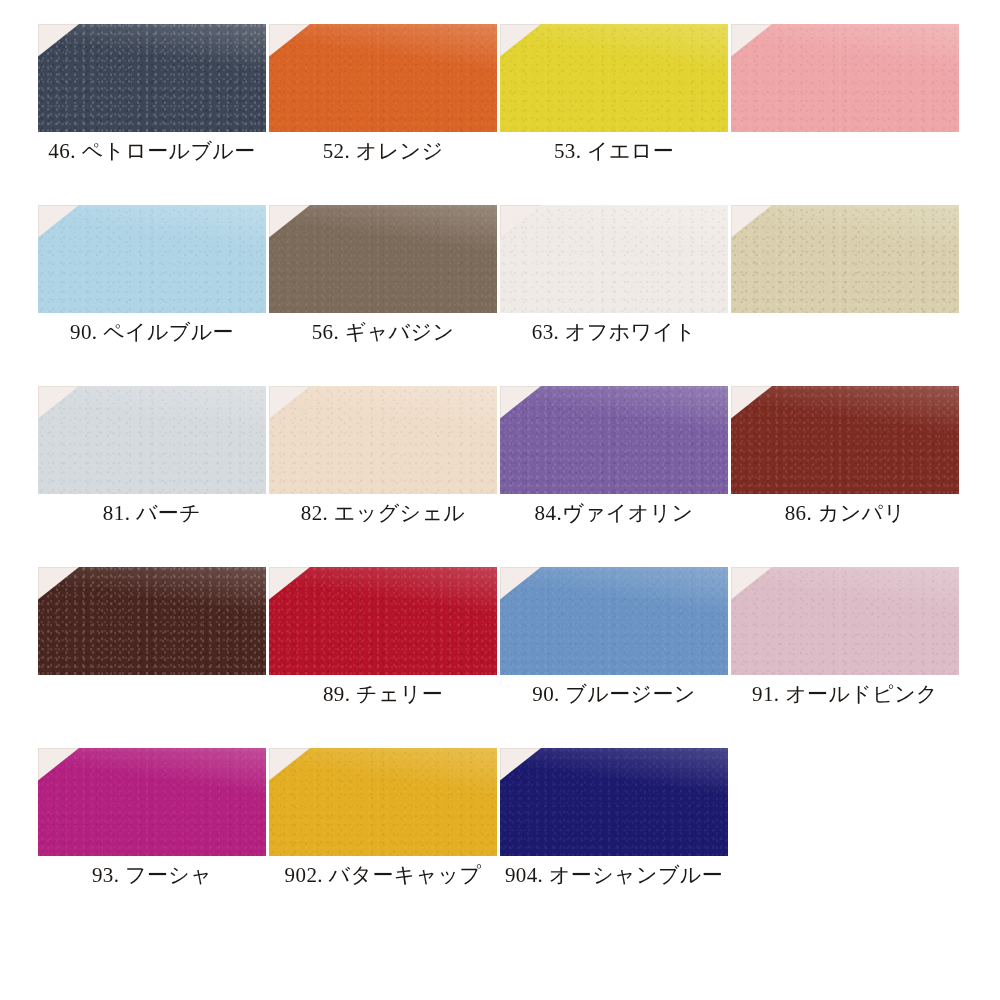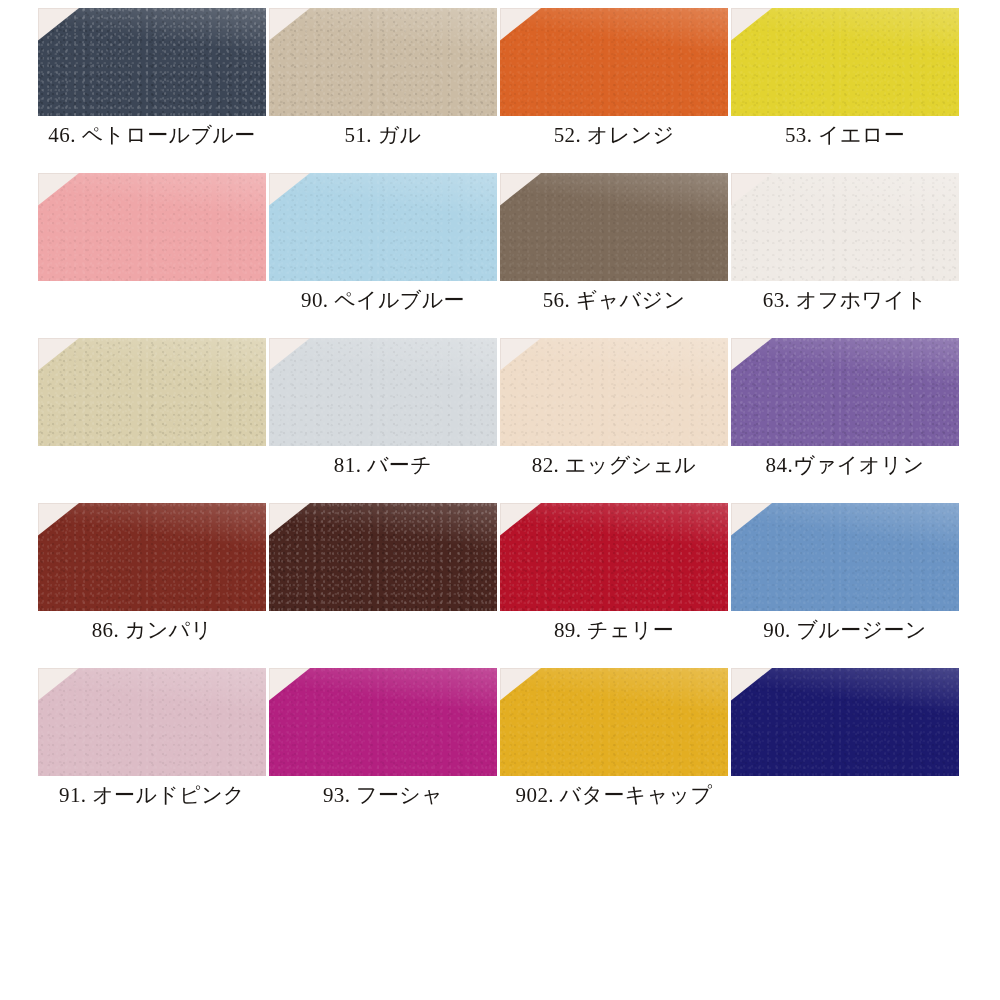--- a/index.html
+++ b/index.html
@@ -28,20 +28,21 @@
     width: 924px;
     display: flex;
     flex-wrap: wrap;
     gap: 0px;
   }
   .cell {
     width: 231px;
     height: 165px;
     box-sizing: border-box;
     position: relative;
+    margin-top: 16px;
   }
   .swatch-wrap {
     position: relative;
     width: 228px;
     height: 108px;
     box-sizing: border-box;
   }
   .swatch {
     position: absolute;
     inset: 0;
@@ -104,29 +105,20 @@
           <div class="swatch-card"></div>
           <div class="swatch" style="background: rgb(60, 70, 86);"></div>
           <div class="grain strong"></div>
           <div class="sheen"></div>
         </div>
         <div class="label">46. ペトロールブルー</div>
       </div>
       <div class="cell">
         <div class="swatch-wrap">
           <div class="swatch-card"></div>
-          <div class="swatch" style="background: rgb(203, 188, 165);"></div>
-          <div class="grain medium"></div>
-          <div class="sheen"></div>
-        </div>
-        <div class="label">51. ガル</div>
-      </div>
-      <div class="cell">
-        <div class="swatch-wrap">
-          <div class="swatch-card"></div>
           <div class="swatch" style="background: rgb(218, 99, 38);"></div>
           <div class="grain"></div>
           <div class="sheen"></div>
         </div>
         <div class="label">52. オレンジ</div>
       </div>
       <div class="cell">
         <div class="swatch-wrap">
           <div class="swatch-card"></div>
           <div class="swatch" style="background: rgb(226, 211, 48);"></div>
@@ -267,15 +259,16 @@
         </div>
         <div class="label">902. バターキャップ</div>
       </div>
       <div class="cell">
         <div class="swatch-wrap">
           <div class="swatch-card"></div>
           <div class="swatch" style="background: rgb(28, 26, 110);"></div>
           <div class="grain"></div>
           <div class="sheen"></div>
         </div>
+        <div class="label">904. オーシャンブルー</div>
       </div>
     </div>
 </div>
 
 </body></html>

